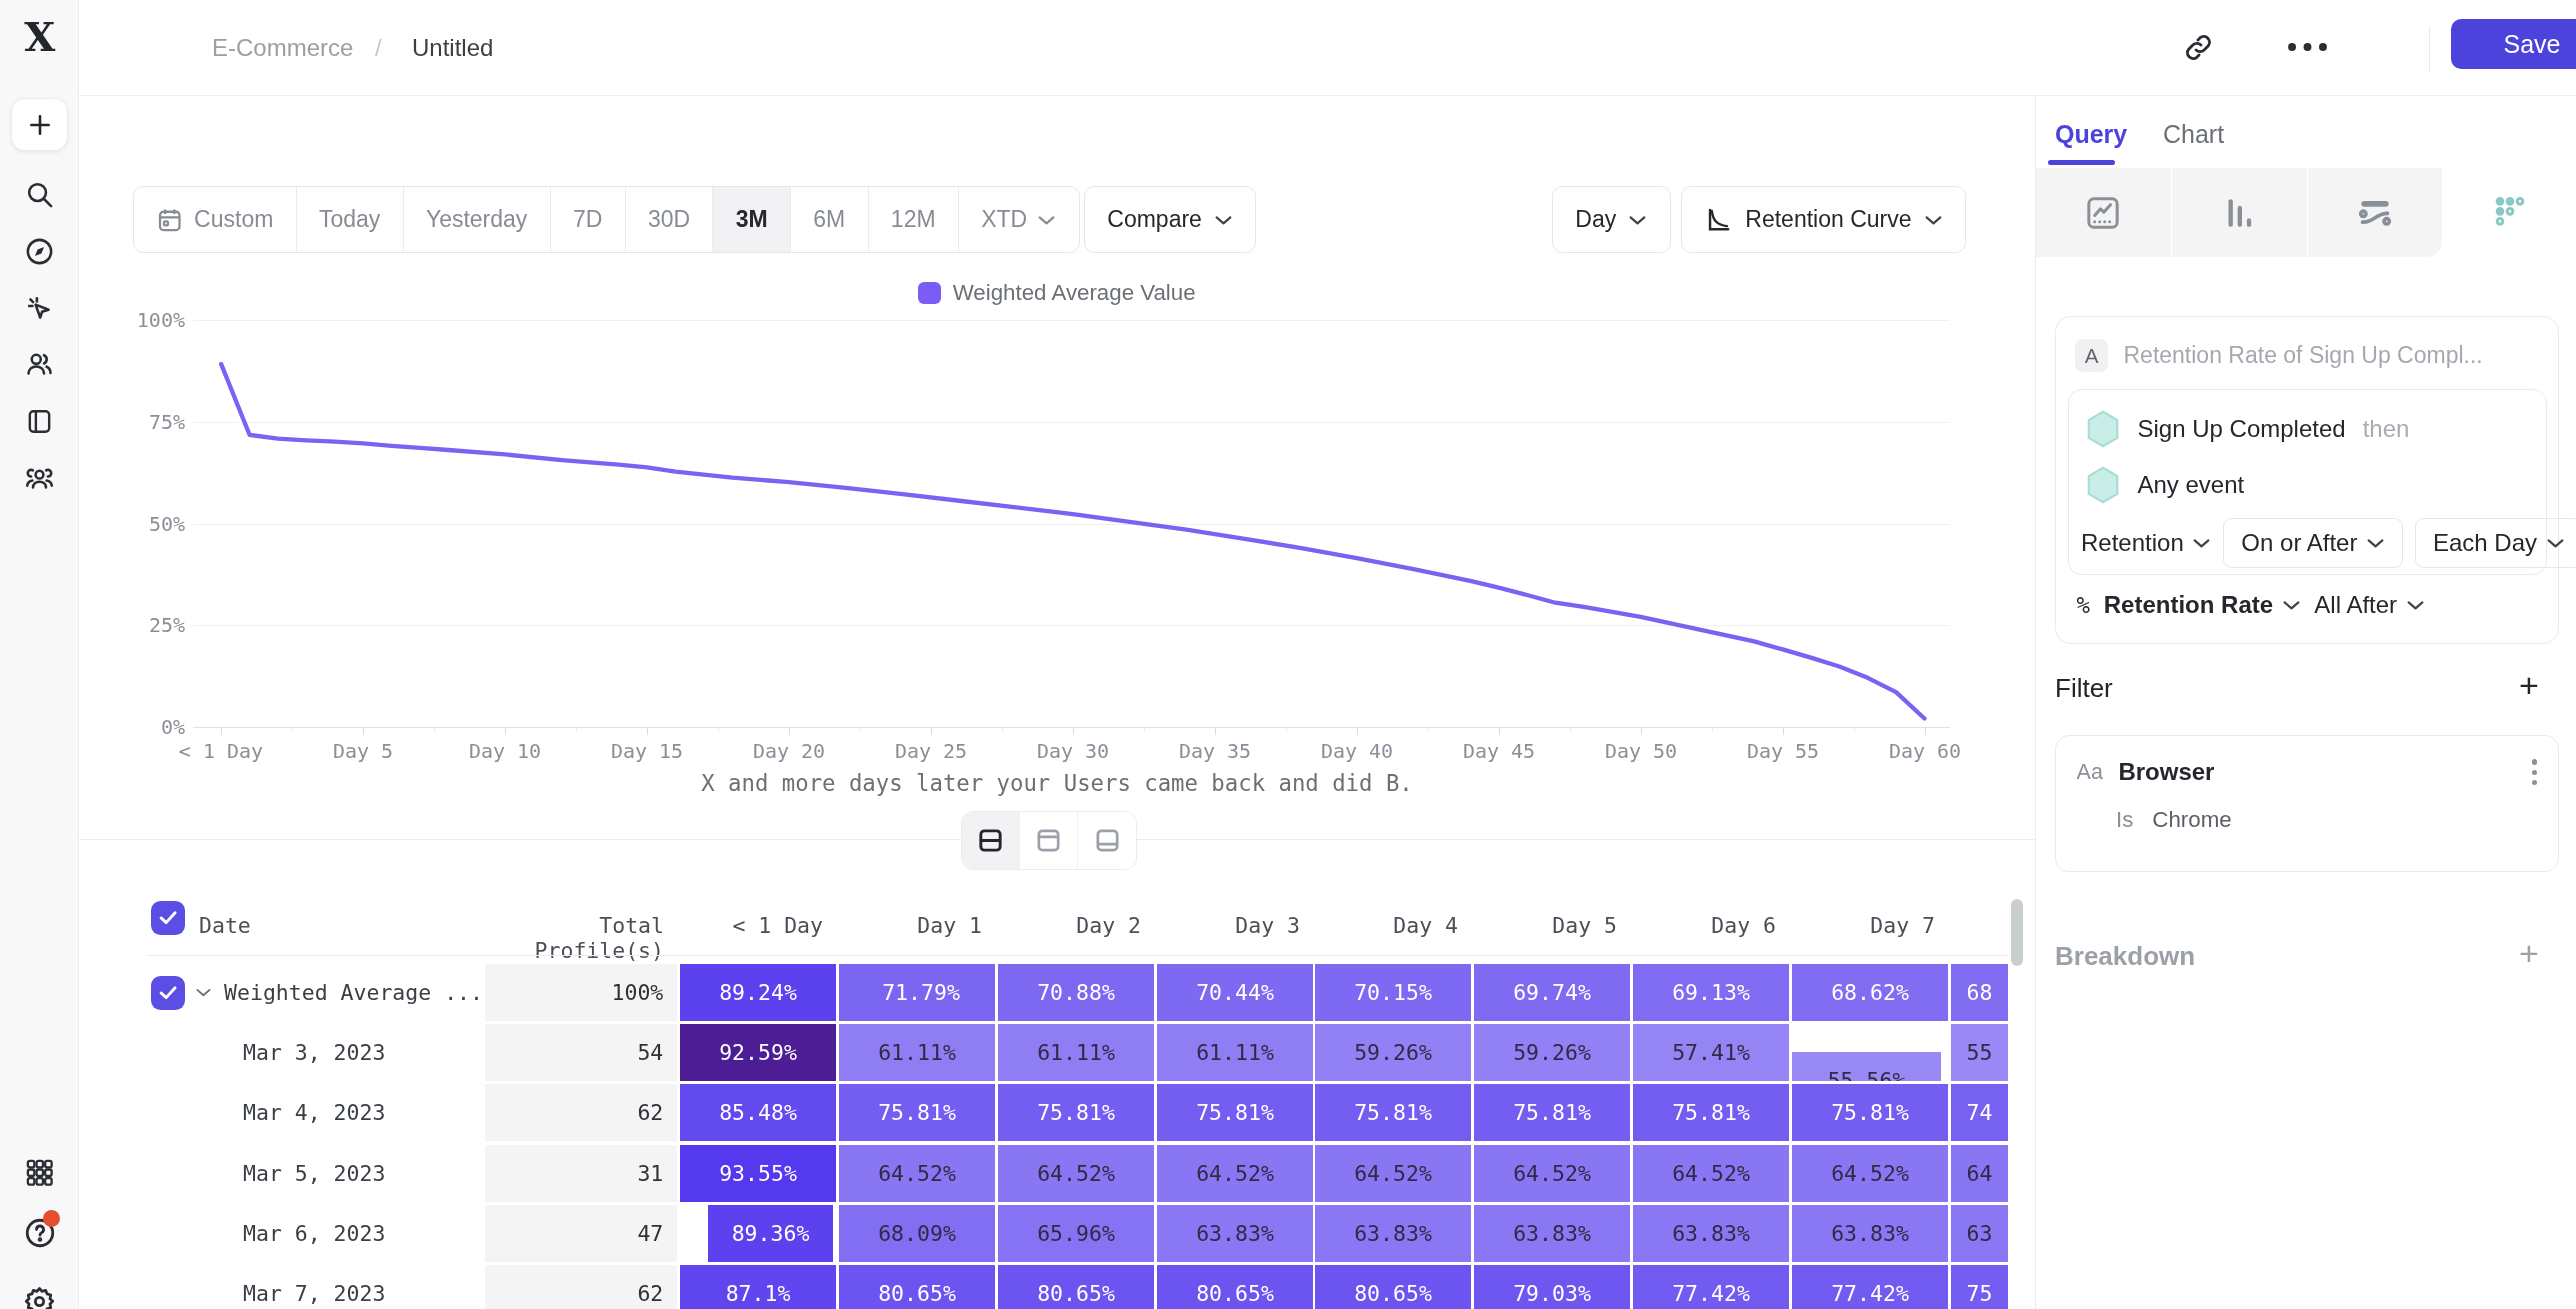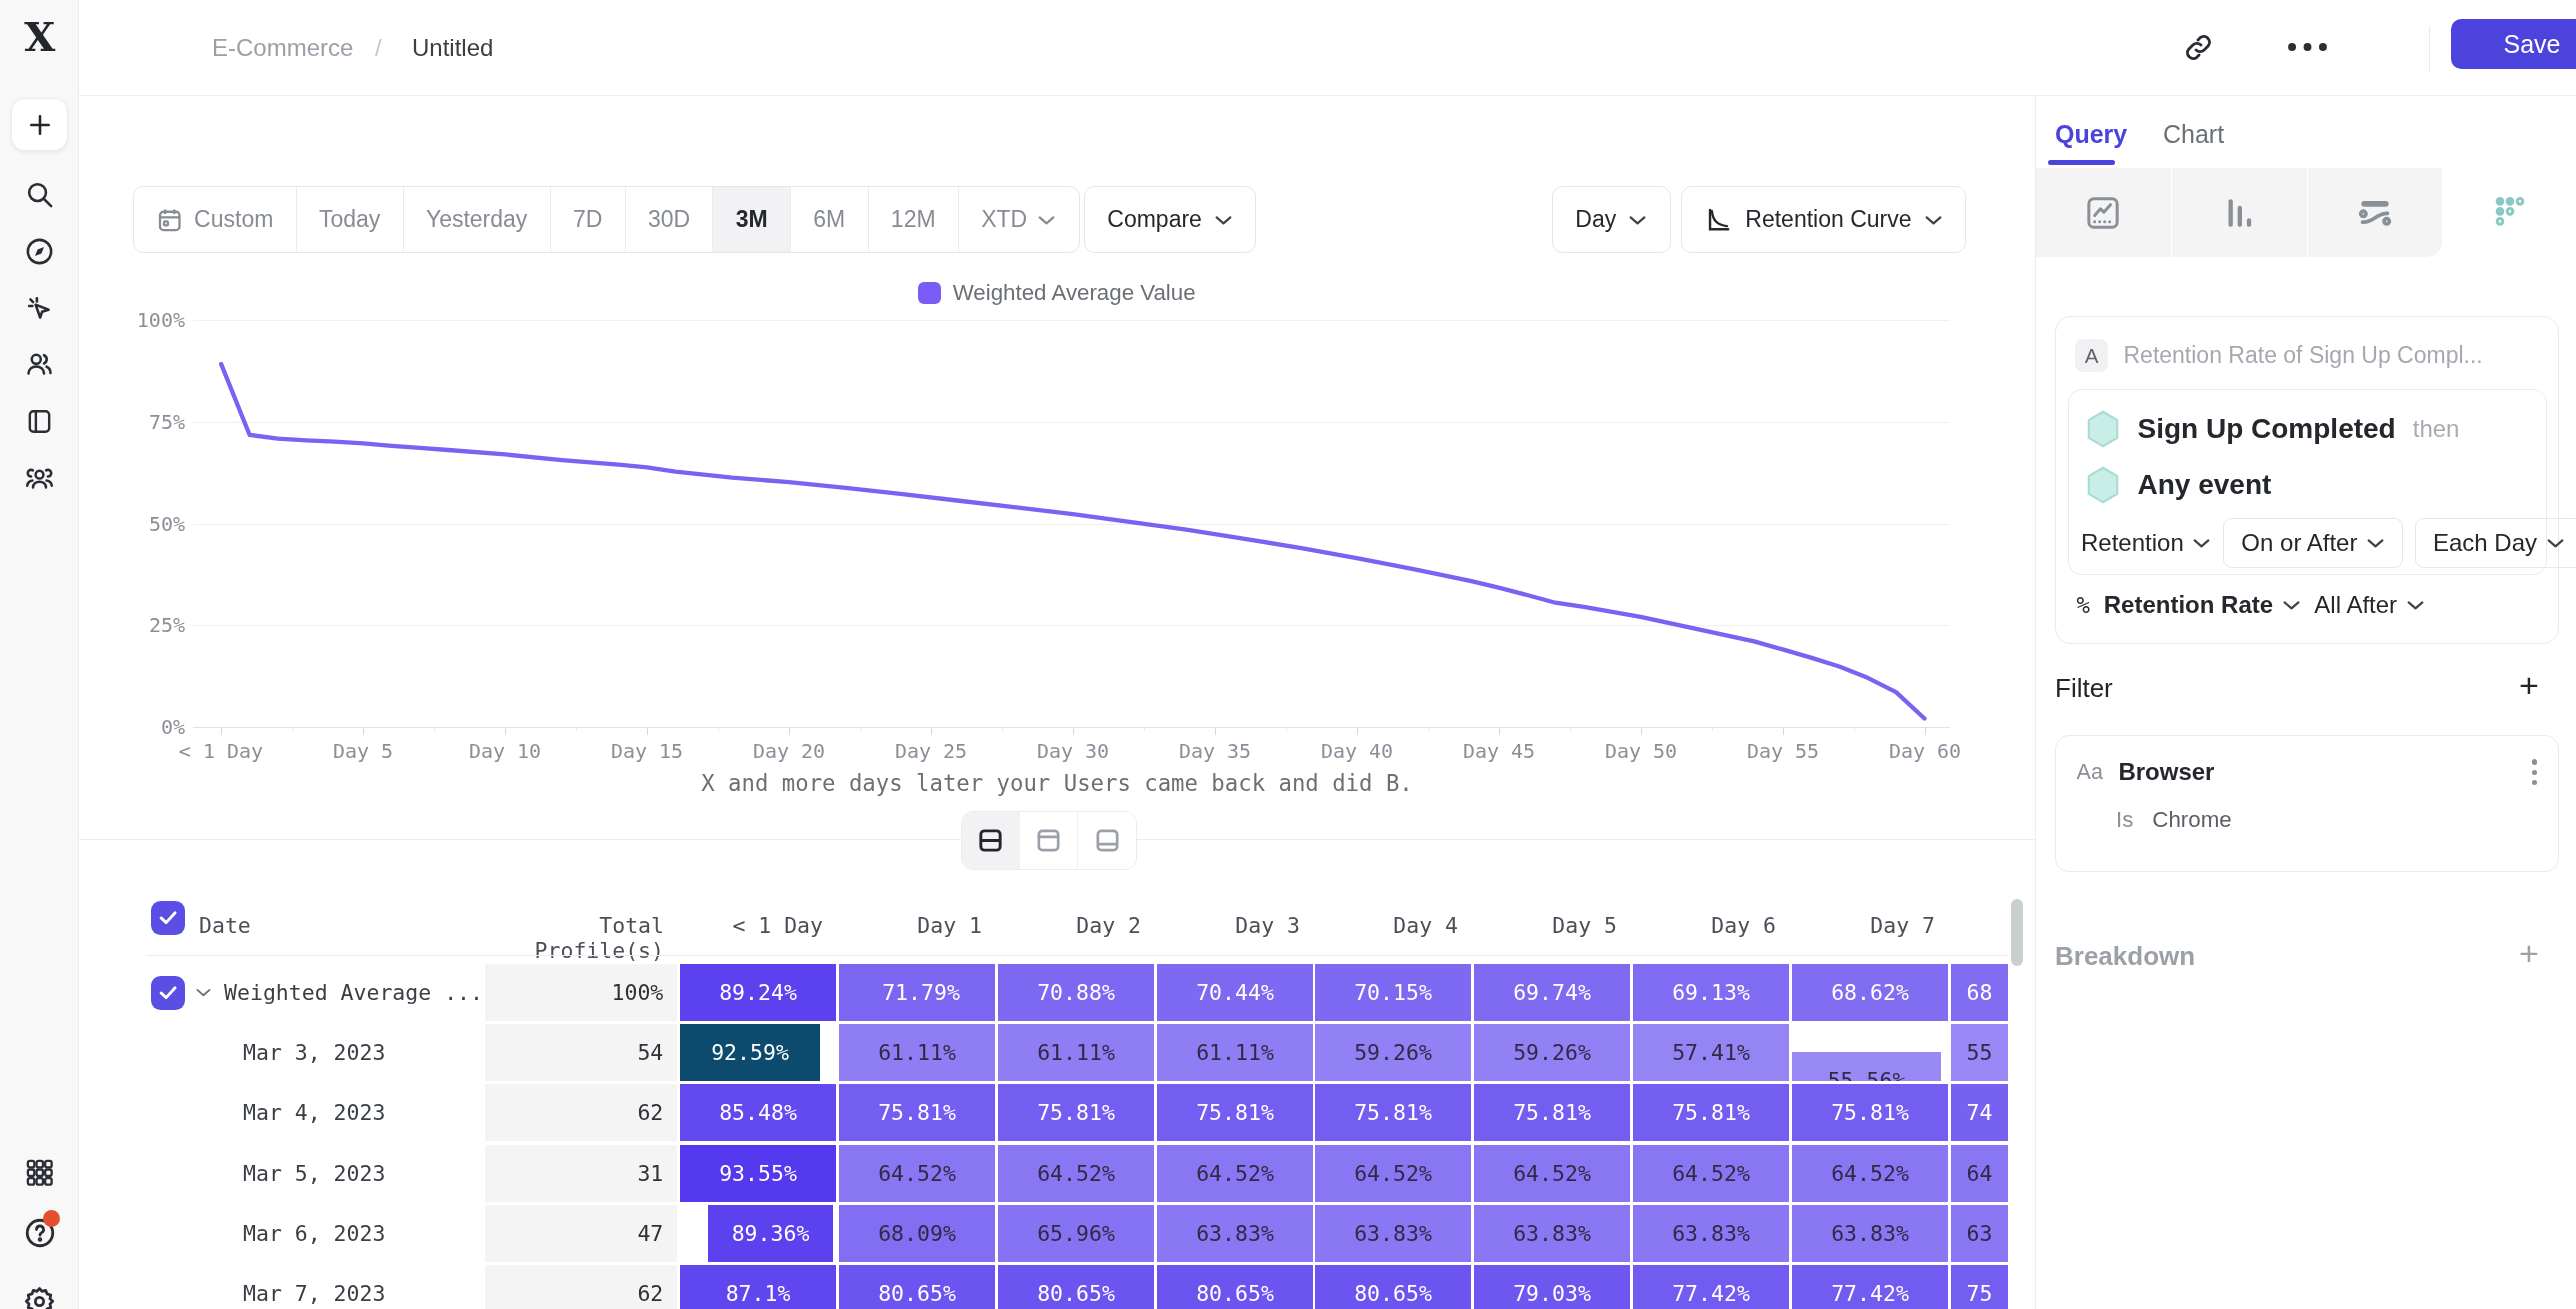--- a/index.html
+++ b/index.html
@@ -79,21 +79,21 @@
   .tab-underline { left:12px; top:64px; width:67px; height:5.2px; border-radius:3.4px; background:#4B43DC; }
   .tiles { left:0px; top:72px; width:541px; height:89px; display:flex; }
   .tile { flex:1; display:flex; align-items:center; justify-content:center; background:#F4F4F5; border-right:1.7px solid #fff; cursor:pointer; }
   .tile.sel { background:#fff; border-right:none; }
   .tile:nth-child(3){ border-radius:0 0 15.5px 0; border-right:none; }
   .card { position:absolute; border:0.9px solid #EAEAEC; border-radius:15.5px; background:#fff; }
   .abadge { width:33px; height:33px; border-radius:7.7px; background:#F1F1F3; color:#60656C; font-size:20.6px;
             display:flex; align-items:center; justify-content:center; }
   .qtitle { font-size:23px; color:#A4A9B0; white-space:nowrap; overflow:hidden; }
   .hex { width:36px; height:40px; }
-  .evt-lb { font-size:28px; font-weight:bold; color:#24272C; cursor:pointer; }
+  .evt-lb { font-size:24px; font-weight:normal; color:#24272C; cursor:pointer; }
   .evt-then { font-size:24px; color:#A7ACB3; }
   .dd { display:flex; align-items:center; gap:8.6px; font-size:24px; color:#24272C; cursor:pointer; white-space:nowrap; }
   .dd.boxed { border:0.9px solid #E6E6E9; border-radius:8.6px; height:50px; padding:0 17px; }
   .sec-h { font-size:26px; font-weight:normal; color:#22262B; }
   .sec-h.muted { color:#9CA1A8; font-weight:bold; }
   .plus-g { font-size:34px; font-weight:300; cursor:pointer; line-height:1; }
   .kebab { display:flex; flex-direction:column; gap:5.2px; cursor:pointer; }
   .kebab i { width:5.2px; height:5.2px; border-radius:50%; background:#8A8F98; }
 </style>
 </head>
@@ -384,21 +384,21 @@
         <div class="cell mono" style="left: 1157px; top: 0px; width: 156px; background: rgb(126, 105, 242); color: rgb(255, 255, 255);">70.44%</div>
         <div class="cell mono" style="left: 1315px; top: 0px; width: 156px; background: rgb(126, 106, 242); color: rgb(255, 255, 255);">70.15%</div>
         <div class="cell mono" style="left: 1474px; top: 0px; width: 156px; background: rgb(127, 107, 242); color: rgb(255, 255, 255);">69.74%</div>
         <div class="cell mono" style="left: 1633px; top: 0px; width: 156px; background: rgb(128, 108, 242); color: rgb(255, 255, 255);">69.13%</div>
         <div class="cell mono" style="left: 1792px; top: 0px; width: 156px; background: rgb(129, 109, 242); color: rgb(255, 255, 255);">68.62%</div>
         <div class="cell mono" style="left: 1951px; top: 0px; width: 57px; background: rgb(129, 109, 242); color: rgb(255, 255, 255);">68</div>
       </div>
       <div class="abs" style="left: 0px; top: 1024px; width: 2008px; height: 57px; overflow: hidden;">
         <div class="cell left mono" style="left: 146px; top: 0px; width: 335px; color: rgb(58, 63, 70); padding-left: 97px;">Mar 3, 2023</div>
         <div class="cell right mono" style="left: 485px; top: 0px; width: 192px; background: rgb(244, 244, 245); color: rgb(46, 50, 56);">54</div>
-        <div class="cell mono" style="left: 680px; top: 0px; width: 140px; background: #0c4a6e; color: rgb(255, 255, 255);">92.59%</div>
+        <div class="cell mono" style="left: 680px; top: 0px; width: 156px; background: #4c1d95; color: rgb(255, 255, 255);">92.59%</div>
         <div class="cell mono" style="left: 839px; top: 0px; width: 156px; background: rgb(143, 125, 244); color: rgb(47, 42, 69);">61.11%</div>
         <div class="cell mono" style="left: 998px; top: 0px; width: 156px; background: rgb(143, 125, 244); color: rgb(47, 42, 69);">61.11%</div>
         <div class="cell mono" style="left: 1157px; top: 0px; width: 156px; background: rgb(143, 125, 244); color: rgb(47, 42, 69);">61.11%</div>
         <div class="cell mono" style="left: 1315px; top: 0px; width: 156px; background: rgb(146, 129, 244); color: rgb(47, 42, 69);">59.26%</div>
         <div class="cell mono" style="left: 1474px; top: 0px; width: 156px; background: rgb(146, 129, 244); color: rgb(47, 42, 69);">59.26%</div>
         <div class="cell mono" style="left: 1633px; top: 0px; width: 156px; background: rgb(149, 133, 244); color: rgb(47, 42, 69);">57.41%</div>
         <div class="cell mono" style="left: 1792px; top: 0px; width: 149px; background: rgb(153, 137, 245); color: rgb(47, 42, 69); margin-top: 28px;">55.56%</div>
         <div class="cell mono" style="left: 1951px; top: 0px; width: 57px; background: rgb(153, 136, 245); color: rgb(47, 42, 69);">55</div>
       </div>
       <div class="abs" style="left: 0px; top: 1084px; width: 2008px; height: 57px; overflow: hidden;">

